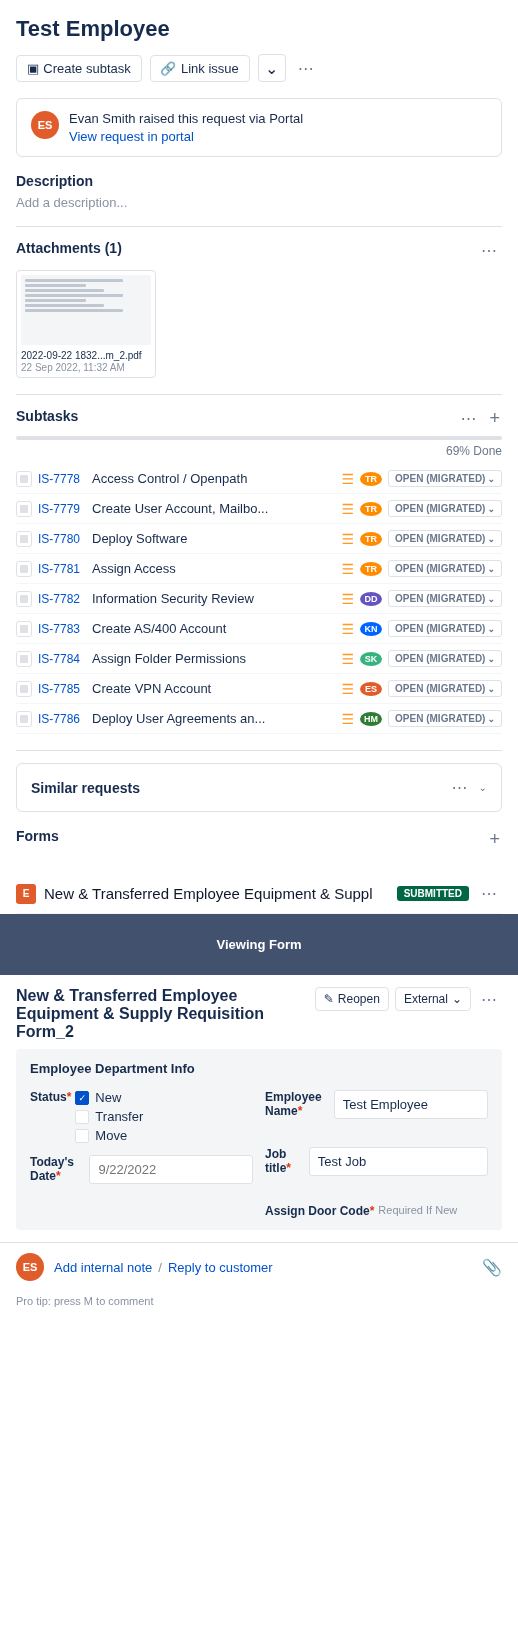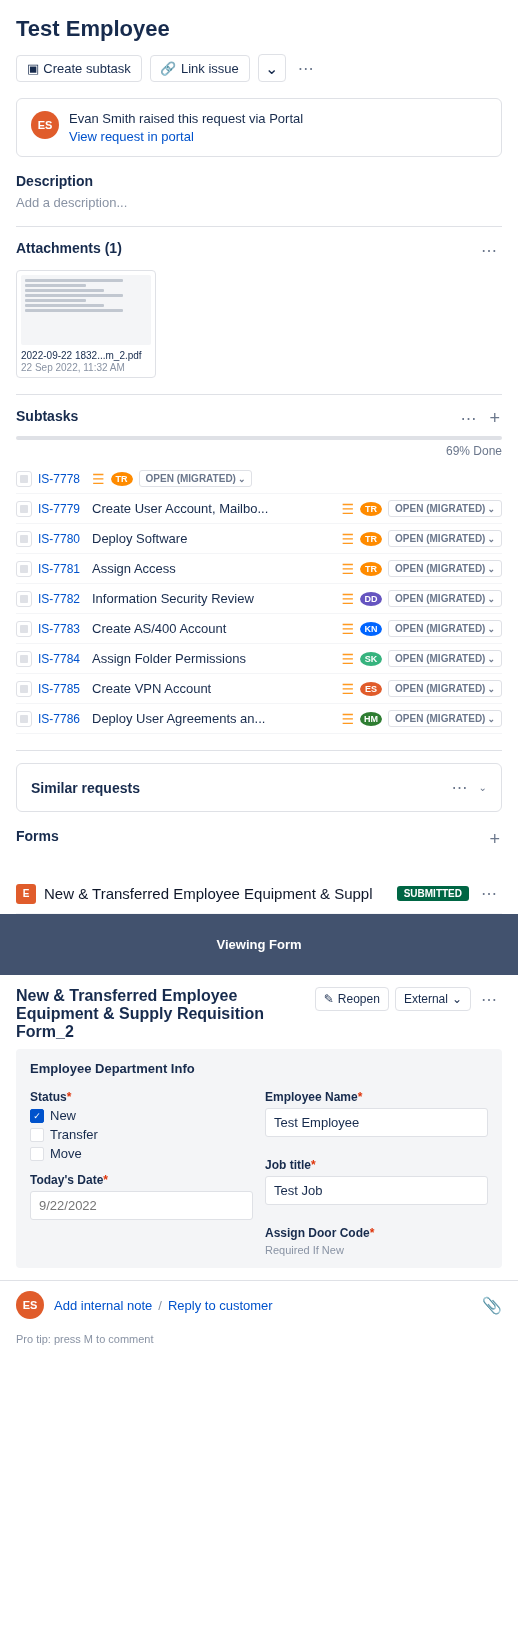--- a/index.html
+++ b/index.html
@@ -355,21 +355,21 @@
       color: #172b4d;
       margin-bottom: 14px;
     }
     .form-two-col {
       display: grid;
       grid-template-columns: 1fr 1fr;
       gap: 12px;
     }
     .form-field {
       display: flex;
-      flex-direction: column;
+      flex-direction: row;
       gap: 4px;
     }
     .form-label {
       font-size: 12px;
       font-weight: 600;
       color: #172b4d;
     }
     .form-label .required {
       color: #de350b;
     }
@@ -549,20 +549,21 @@
       <div class="progress-bar-fill"></div>
     </div>
     <div class="progress-text">69% Done</div>
 
     <div id="subtasks-list">
         <div class="subtask-item">
     <div class="subtask-icon">
             <div class="subtask-icon-inner"></div>
           </div>
     <span class="subtask-id">IS-7778</span>
+    <span class="subtask-name">Access Control / Openpath</span>
     <span class="subtask-priority">☰</span>
     <div class="subtask-avatar" style="background:#ff8b00">TR</div>
     <span class="status-badge">OPEN (MIGRATED) <span style="font-size:9px;">⌄</span></span>
   </div>
         <div class="subtask-item">
     <div class="subtask-icon">
             <div class="subtask-icon-inner"></div>
           </div>
     <span class="subtask-id">IS-7779</span>
     <span class="subtask-name">Create User Account, Mailbo...</span>
@@ -708,21 +709,21 @@
             </div>
         </div>
         <div class="form-field">
           <div class="form-label">
             <span>Today's Date</span><span class="required">*</span>
           </div>
           <input class="form-input placeholder" type="text" readonly="" placeholder="9/22/2022" style="">
         </div>
       </div>
 
-      <div style="display:flex;flex-direction:column;gap:21px;">
+      <div style="display:flex;flex-direction:column;gap:28px;">
         <div class="form-field">
           <div class="form-label">
             <span>Employee Name</span><span class="required">*</span>
           </div>
           <input class="form-input" type="text" value="Test Employee" style="">
         </div>
         <div class="form-field">
           <div class="form-label">
             <span>Job title</span><span class="required">*</span>
           </div>

